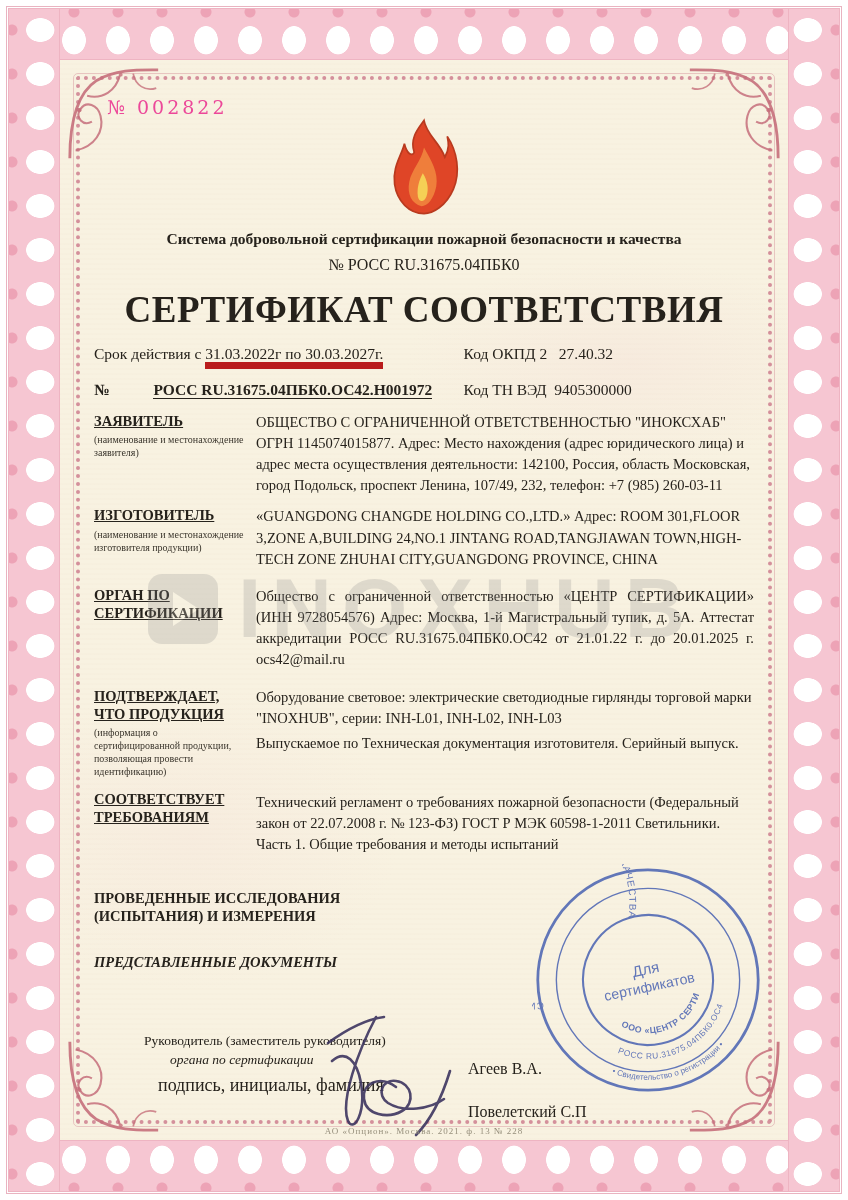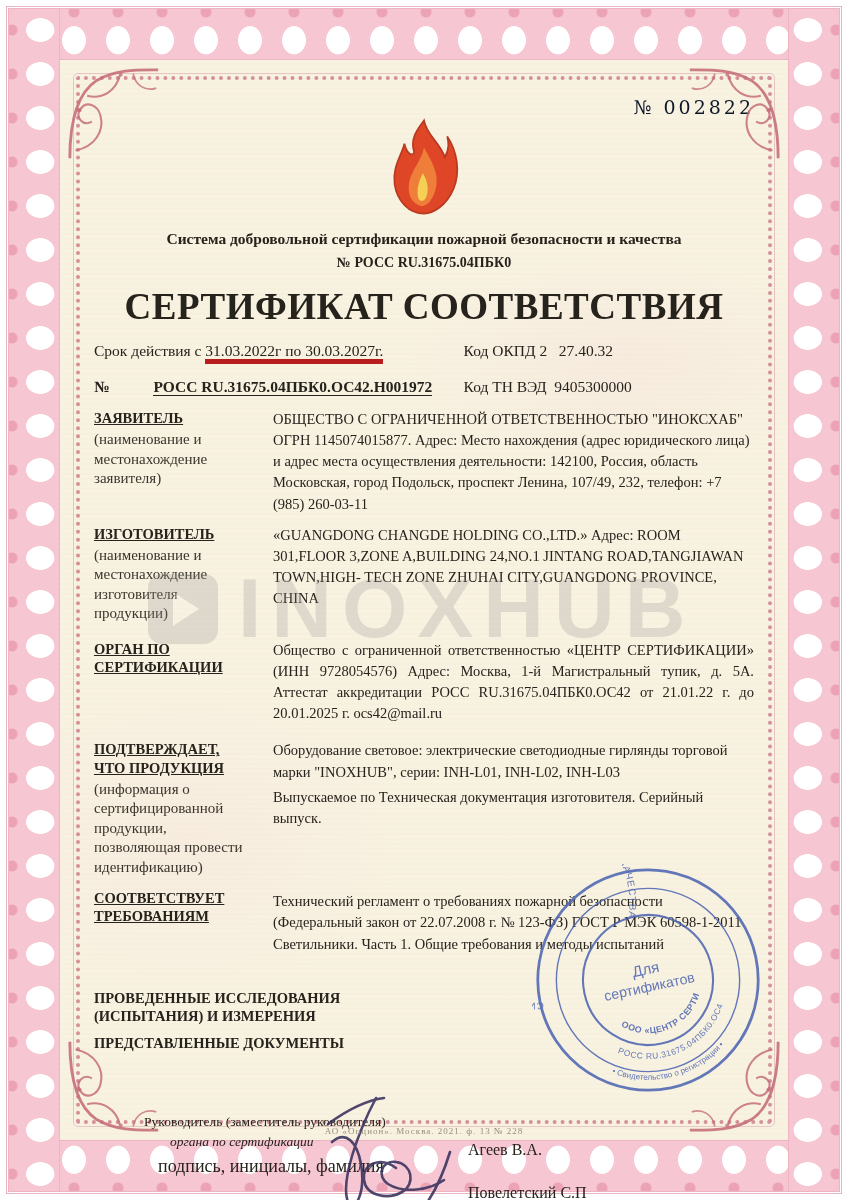--- a/index.html
+++ b/index.html
@@ -36,40 +36,40 @@
       repeating-linear-gradient(0deg, rgba(226,200,178,.05) 0 2px, transparent 2px 5px);}
   .chain-frame{position:absolute;inset:76px;border:4px dotted #d4909b;border-radius:3px;pointer-events:none;}
   .chain-frame::after{content:"";position:absolute;inset:-7px;border:1px solid rgba(212,144,155,.45);border-radius:5px;}
   .corner{position:absolute;width:96px;height:96px;z-index:3;pointer-events:none;}
   .corner-tl{left:66px;top:66px;}
   .corner-tr{right:66px;top:66px;transform:scaleX(-1);}
   .corner-bl{left:66px;bottom:66px;transform:scaleY(-1);}
   .corner-br{right:66px;bottom:66px;transform:scale(-1,-1);}
   
   .content{position:absolute;left:94px;right:94px;top:94px;z-index:2;font-size:14.5px;line-height:1.45;}
-  .serial{font-size:19px;letter-spacing:3px;color:#0f172a;font-family:"DejaVu Serif", serif;margin-left:13px;text-align:right;}
+  .serial{font-size:19px;letter-spacing:3px;color:#ec4899;font-family:"DejaVu Serif", serif;margin-left:13px;}
   .flame-wrap{text-align:center;height:100px;margin-top:-4px;}
   .hdr{ text-align:center;font-weight:bold;font-size:15.5px;margin-top:10px;}
-  .hdr-num{text-align:center;font-weight:bold;font-size:14px;margin-top:3px;}
+  .hdr-num{text-align:center;font-weight:normal;font-size:16px;margin-top:3px;}
   .title{text-align:center;font-weight:bold;font-size:37px;letter-spacing:.5px;margin-top:14px;line-height:1.1;}
   .meta-row{display:grid;grid-template-columns:56% 44%;align-items:baseline;}
   .meta-row.r1{margin-top:12px;font-size:15.5px;}
   .meta-row.r2{margin-top:14px;font-size:15.5px;}
-  .u{border-bottom:5px solid #b91c1c;text-align:center;}
+  .u{border-bottom:7px solid #b91c1c;text-align:center;}
   .cert-num{font-weight:bold;margin-left:40px;border-bottom:1.5px solid #26221c;}
   .num-sign{font-weight:bold;}
-  .sec{display:grid;grid-template-columns:152px 1fr;column-gap:27px;margin-top:10px;}
+  .sec{display:grid;grid-template-columns:152px 1fr;column-gap:10px;margin-top:10px;}
   .sec-label{font-weight:bold;font-size:14.5px;line-height:1.25;}
   .sec-label .lbl{text-decoration:underline;}
-  .sec-sub{font-size:15px;font-weight:normal;line-height:1.3;margin-top:3px;color:#3a352c;}
+  .sec-sub{font-size:10px;font-weight:normal;line-height:1.3;margin-top:3px;color:#3a352c;}
   .sec-body{line-height:1.46;}
   .just{text-align:justify;}
   .tests{display:grid;grid-template-columns:268px 1fr;column-gap:16px;margin-top:34px;}
   .tests .sec-label{font-size:14.5px;}
-  .docs-label{font-weight:bold;font-size:14.5px;margin-top:8px;}
+  .docs-label{font-weight:bold;font-size:14.5px;margin-top:26px;font-style:italic;}
   
   .sig-area{position:relative;margin-top:58px;height:160px;font-size:13.5px;}
   .sig-left{margin-left:50px;}
   .sig-ind{margin-left:26px;font-style:italic;}
   .sig-small{font-size:18px;margin-left:14px;margin-top:2px;}
   .sig-gap{height:16px;}
   .sig-names{position:absolute;left:374px;top:26px;font-size:16px;}
   .sig-name2{margin-top:20px;}
   .sig-ink{position:absolute;left:218px;top:-22px;z-index:4;}
   

